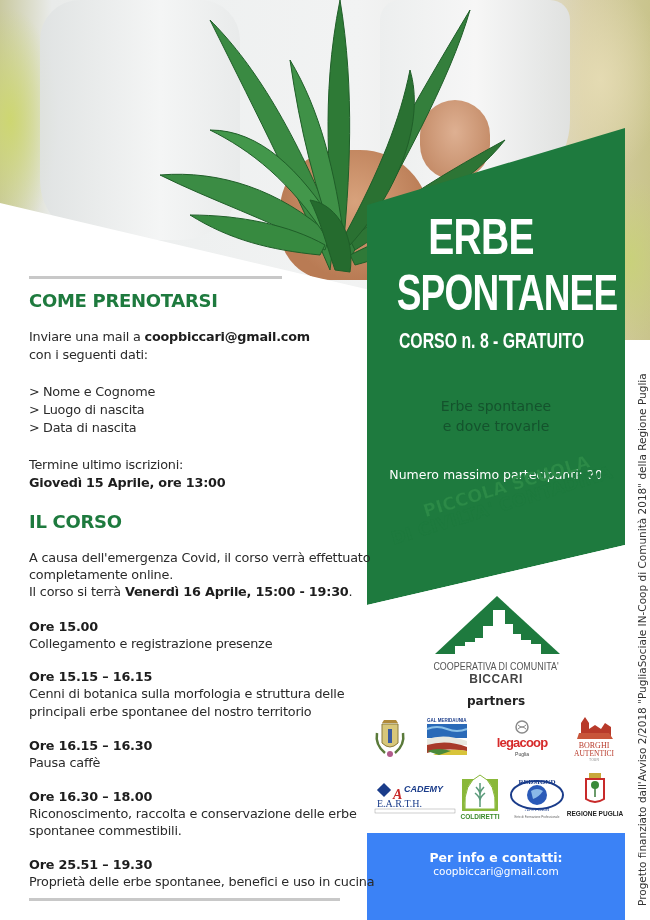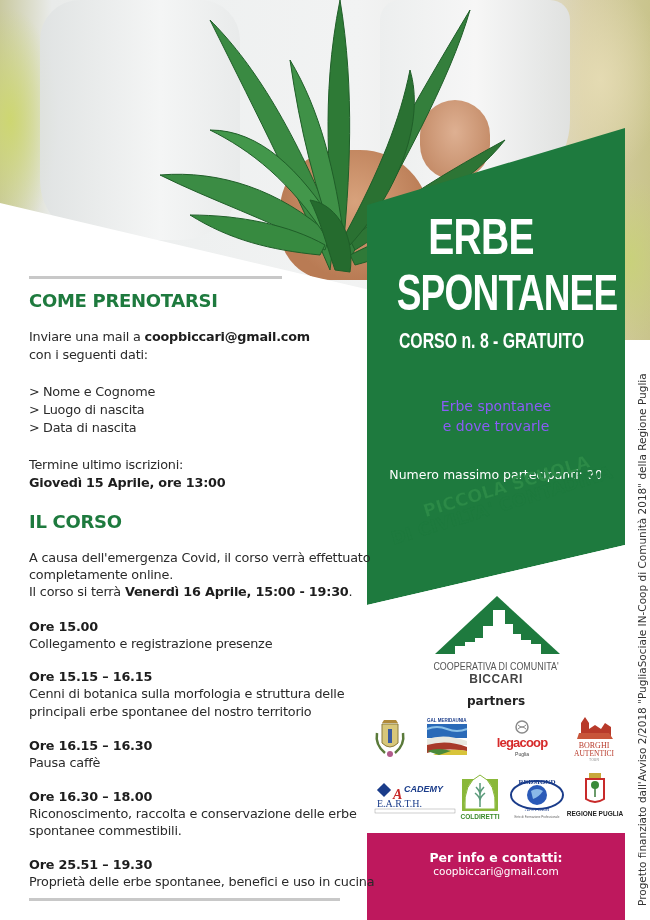--- a/index.html
+++ b/index.html
@@ -65,21 +65,21 @@
       line-height: 1.0; letter-spacing: -1px; transform: scaleX(0.78); transform-origin: center;
       display: block; white-space: nowrap;
     }
     .title-line.l1 { margin-top: 0; }
     .title-line.l2 { margin-top: 6px; transform: scaleX(0.74); }
     .subtitle-line {
       display: block; margin-top: 10px;
       font-family: "Liberation Sans", sans-serif; font-weight: bold; font-size: 22px;
       transform: scaleX(0.72); white-space: nowrap;
     }
-    .desc { position: absolute; left: 367px; top: 396px; width: 258px; text-align: center; color: #8b5cf6; font-size: 14px; line-height: 20px; }
+    .desc { position: absolute; left: 367px; top: 396px; width: 258px; text-align: center; color: #14532d; font-size: 14px; line-height: 20px; }
     .participants { position: absolute; left: 367px; top: 467px; width: 258px; text-align: center; color: #fff; font-size: 12.5px; }
 
     .school-banner {
       position: absolute; left: 375px; top: 518px; width: 250px; text-align: center;
       transform: rotate(-17deg); transform-origin: left top;
       color: #1e7a3e; font-weight: bold; font-size: 17.5px; line-height: 17px;
       -webkit-text-stroke: 0.3px #1e7a3e; letter-spacing: 0.2px;
     }
     .school-banner span { display: block; white-space: nowrap; }
     .school-banner .s1 { color: #2c8a47; }
@@ -89,21 +89,21 @@
     .coop-name { position: absolute; left: 367px; top: 660px; width: 258px; text-align: center; color: #555; font-family: "Liberation Sans", sans-serif; font-size: 10.5px; }
     .coop-name .n1 { display: block; letter-spacing: 0; transform: scaleX(0.85); }
     .coop-name .n2 { display: block; font-weight: bold; font-size: 12px; letter-spacing: 0.5px; color: #444; }
     .partners-label { position: absolute; left: 367px; top: 694px; width: 258px; text-align: center; font-weight: bold; font-size: 12px; color: #222; }
 
     .partner-logos { position: absolute; left: 367px; top: 715px; width: 258px; height: 110px; }
     .plogo { position: absolute; display: flex; flex-direction: column; align-items: center; justify-content: center; }
 
     .contact-box {
       position: absolute; left: 367px; top: 833px; width: 258px; height: 87px;
-      background: #be185d; color: #fff; text-align: center; padding-top: 17px;
+      background: #3b82f6; color: #fff; text-align: center; padding-top: 17px;
     }
     .contact-box .h { font-weight: bold; font-size: 12.5px; line-height: 15px; }
     .contact-box .l { font-size: 10.5px; line-height: 13px; }
 
     .vertical-note {
       position: absolute; left: 636px; top: 906px; transform: rotate(-90deg); transform-origin: left top;
       white-space: nowrap; font-size: 10.5px; color: #333; width: 540px;
     }
     .divider { position: absolute; left: 29px; width: 253px; height: 3px; background: #c8c8c8; }
     .divider.d1 { top: 276px; }

